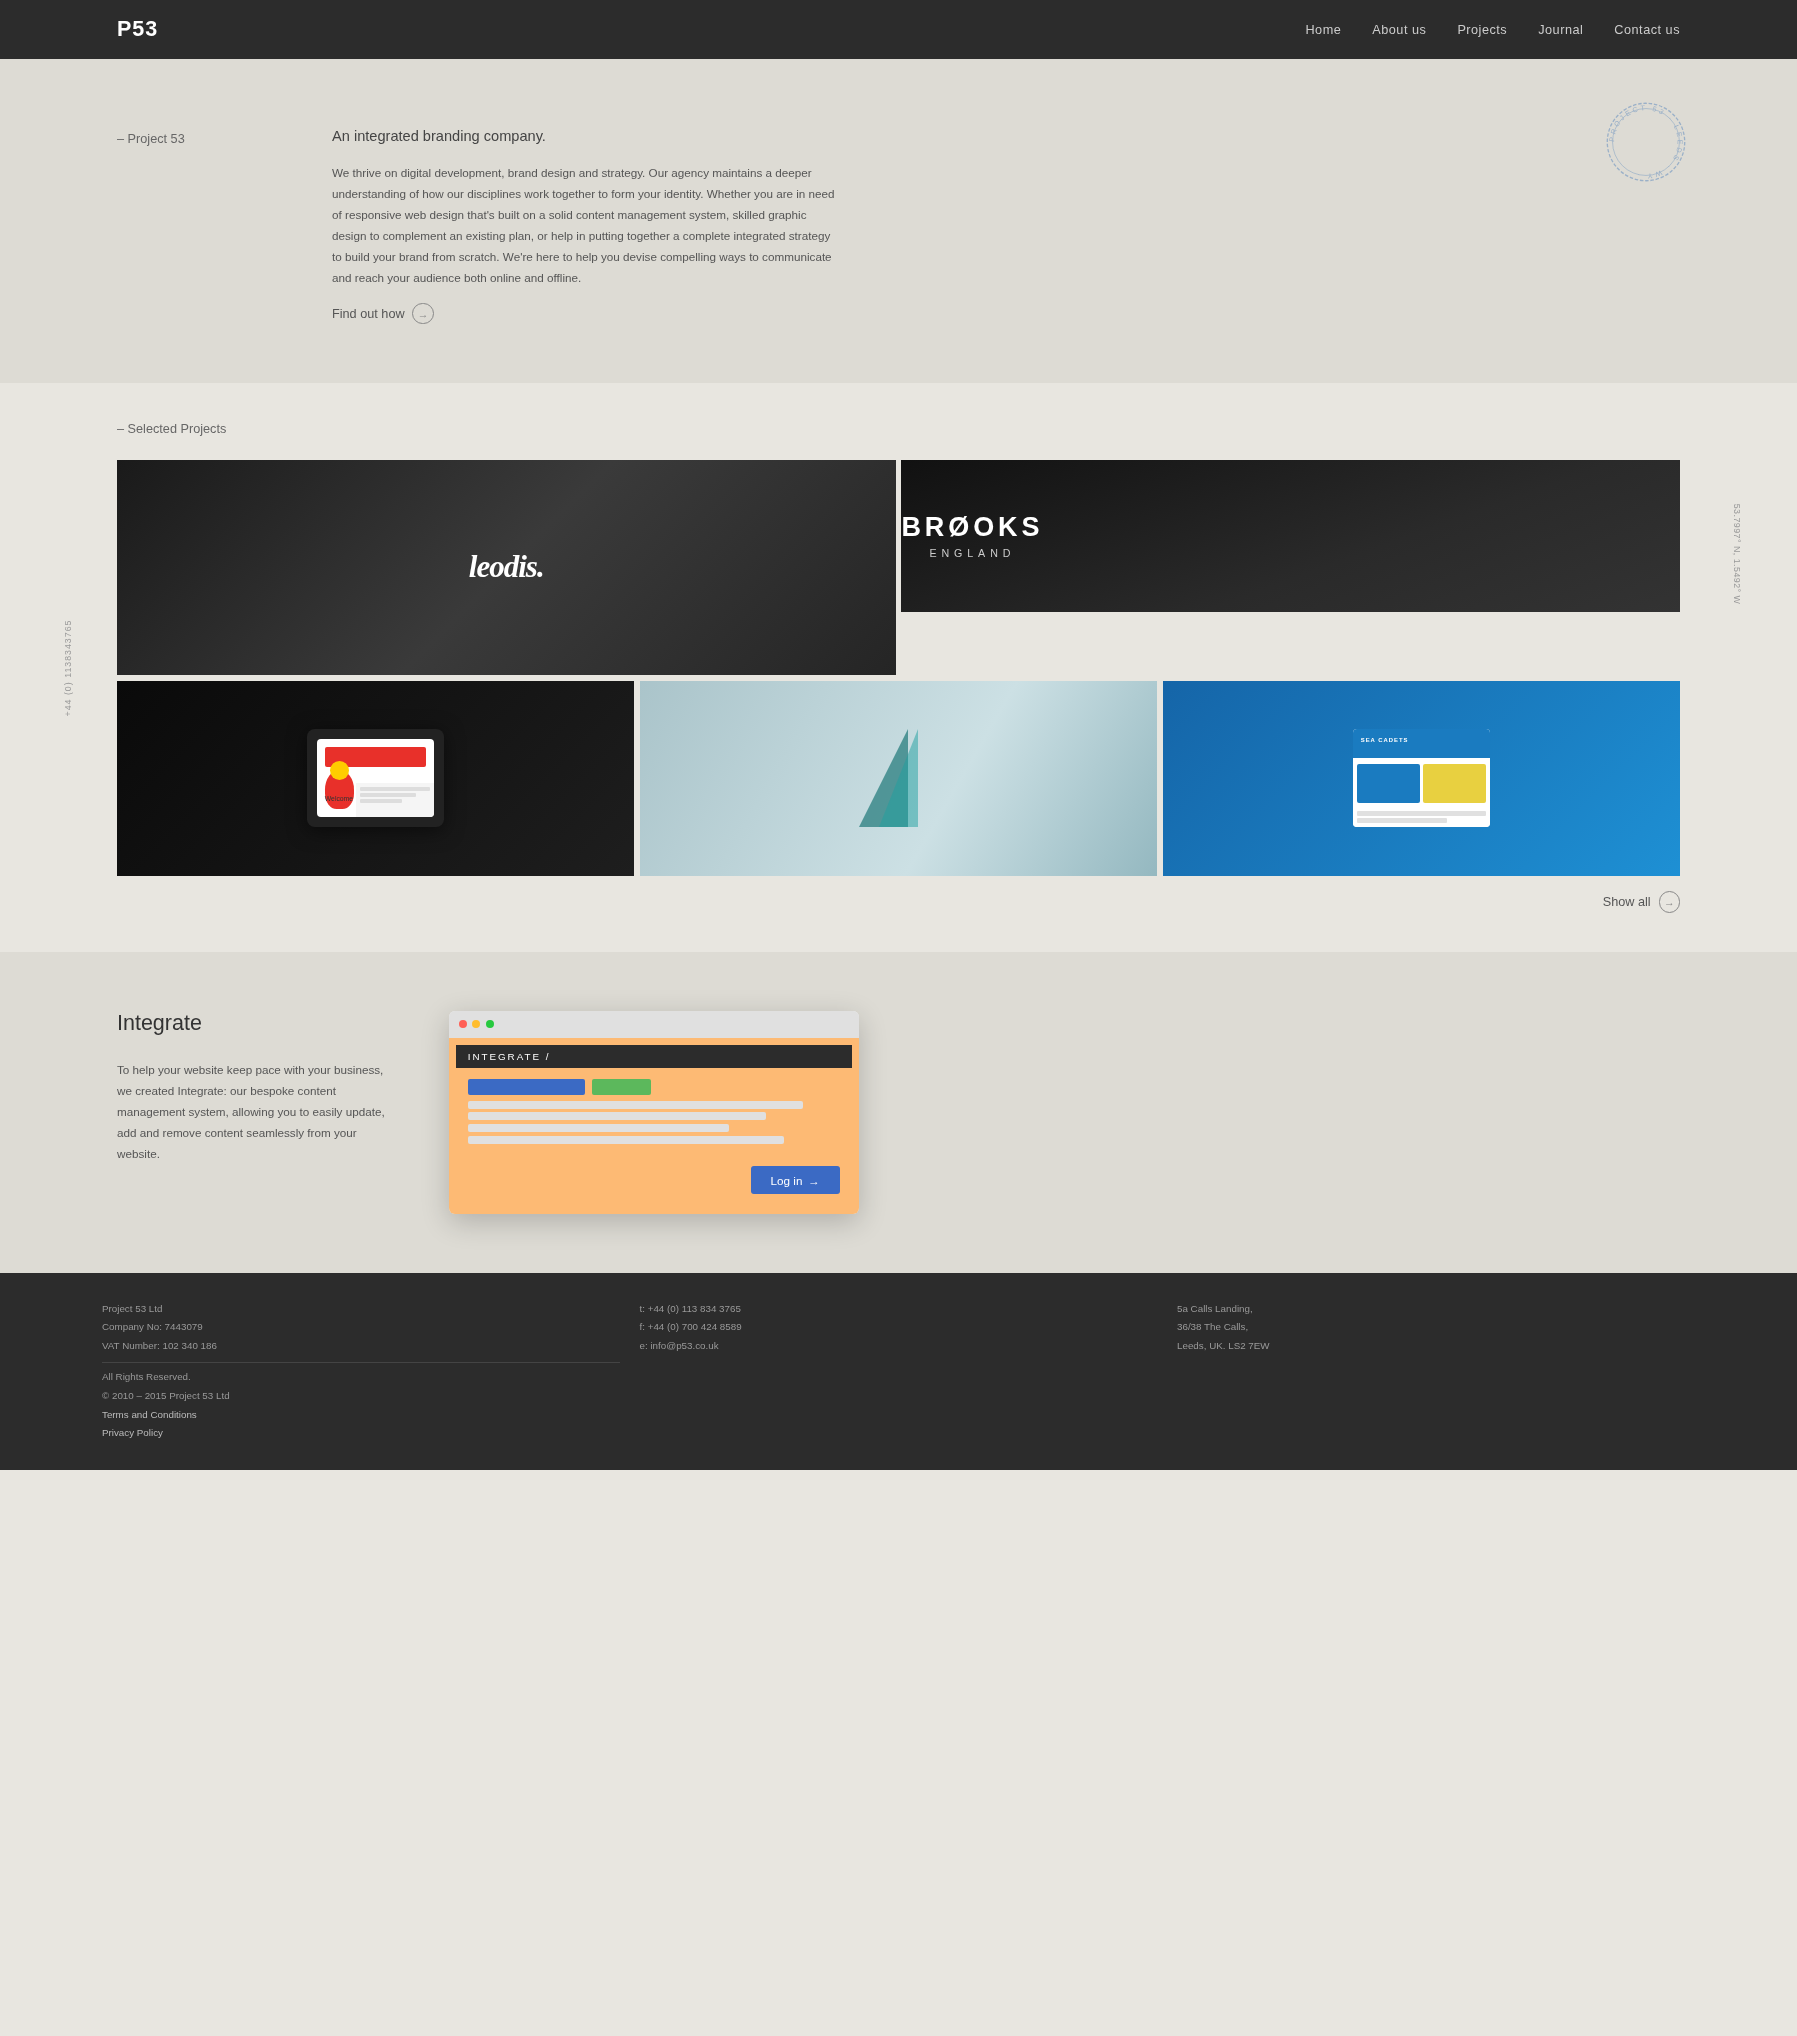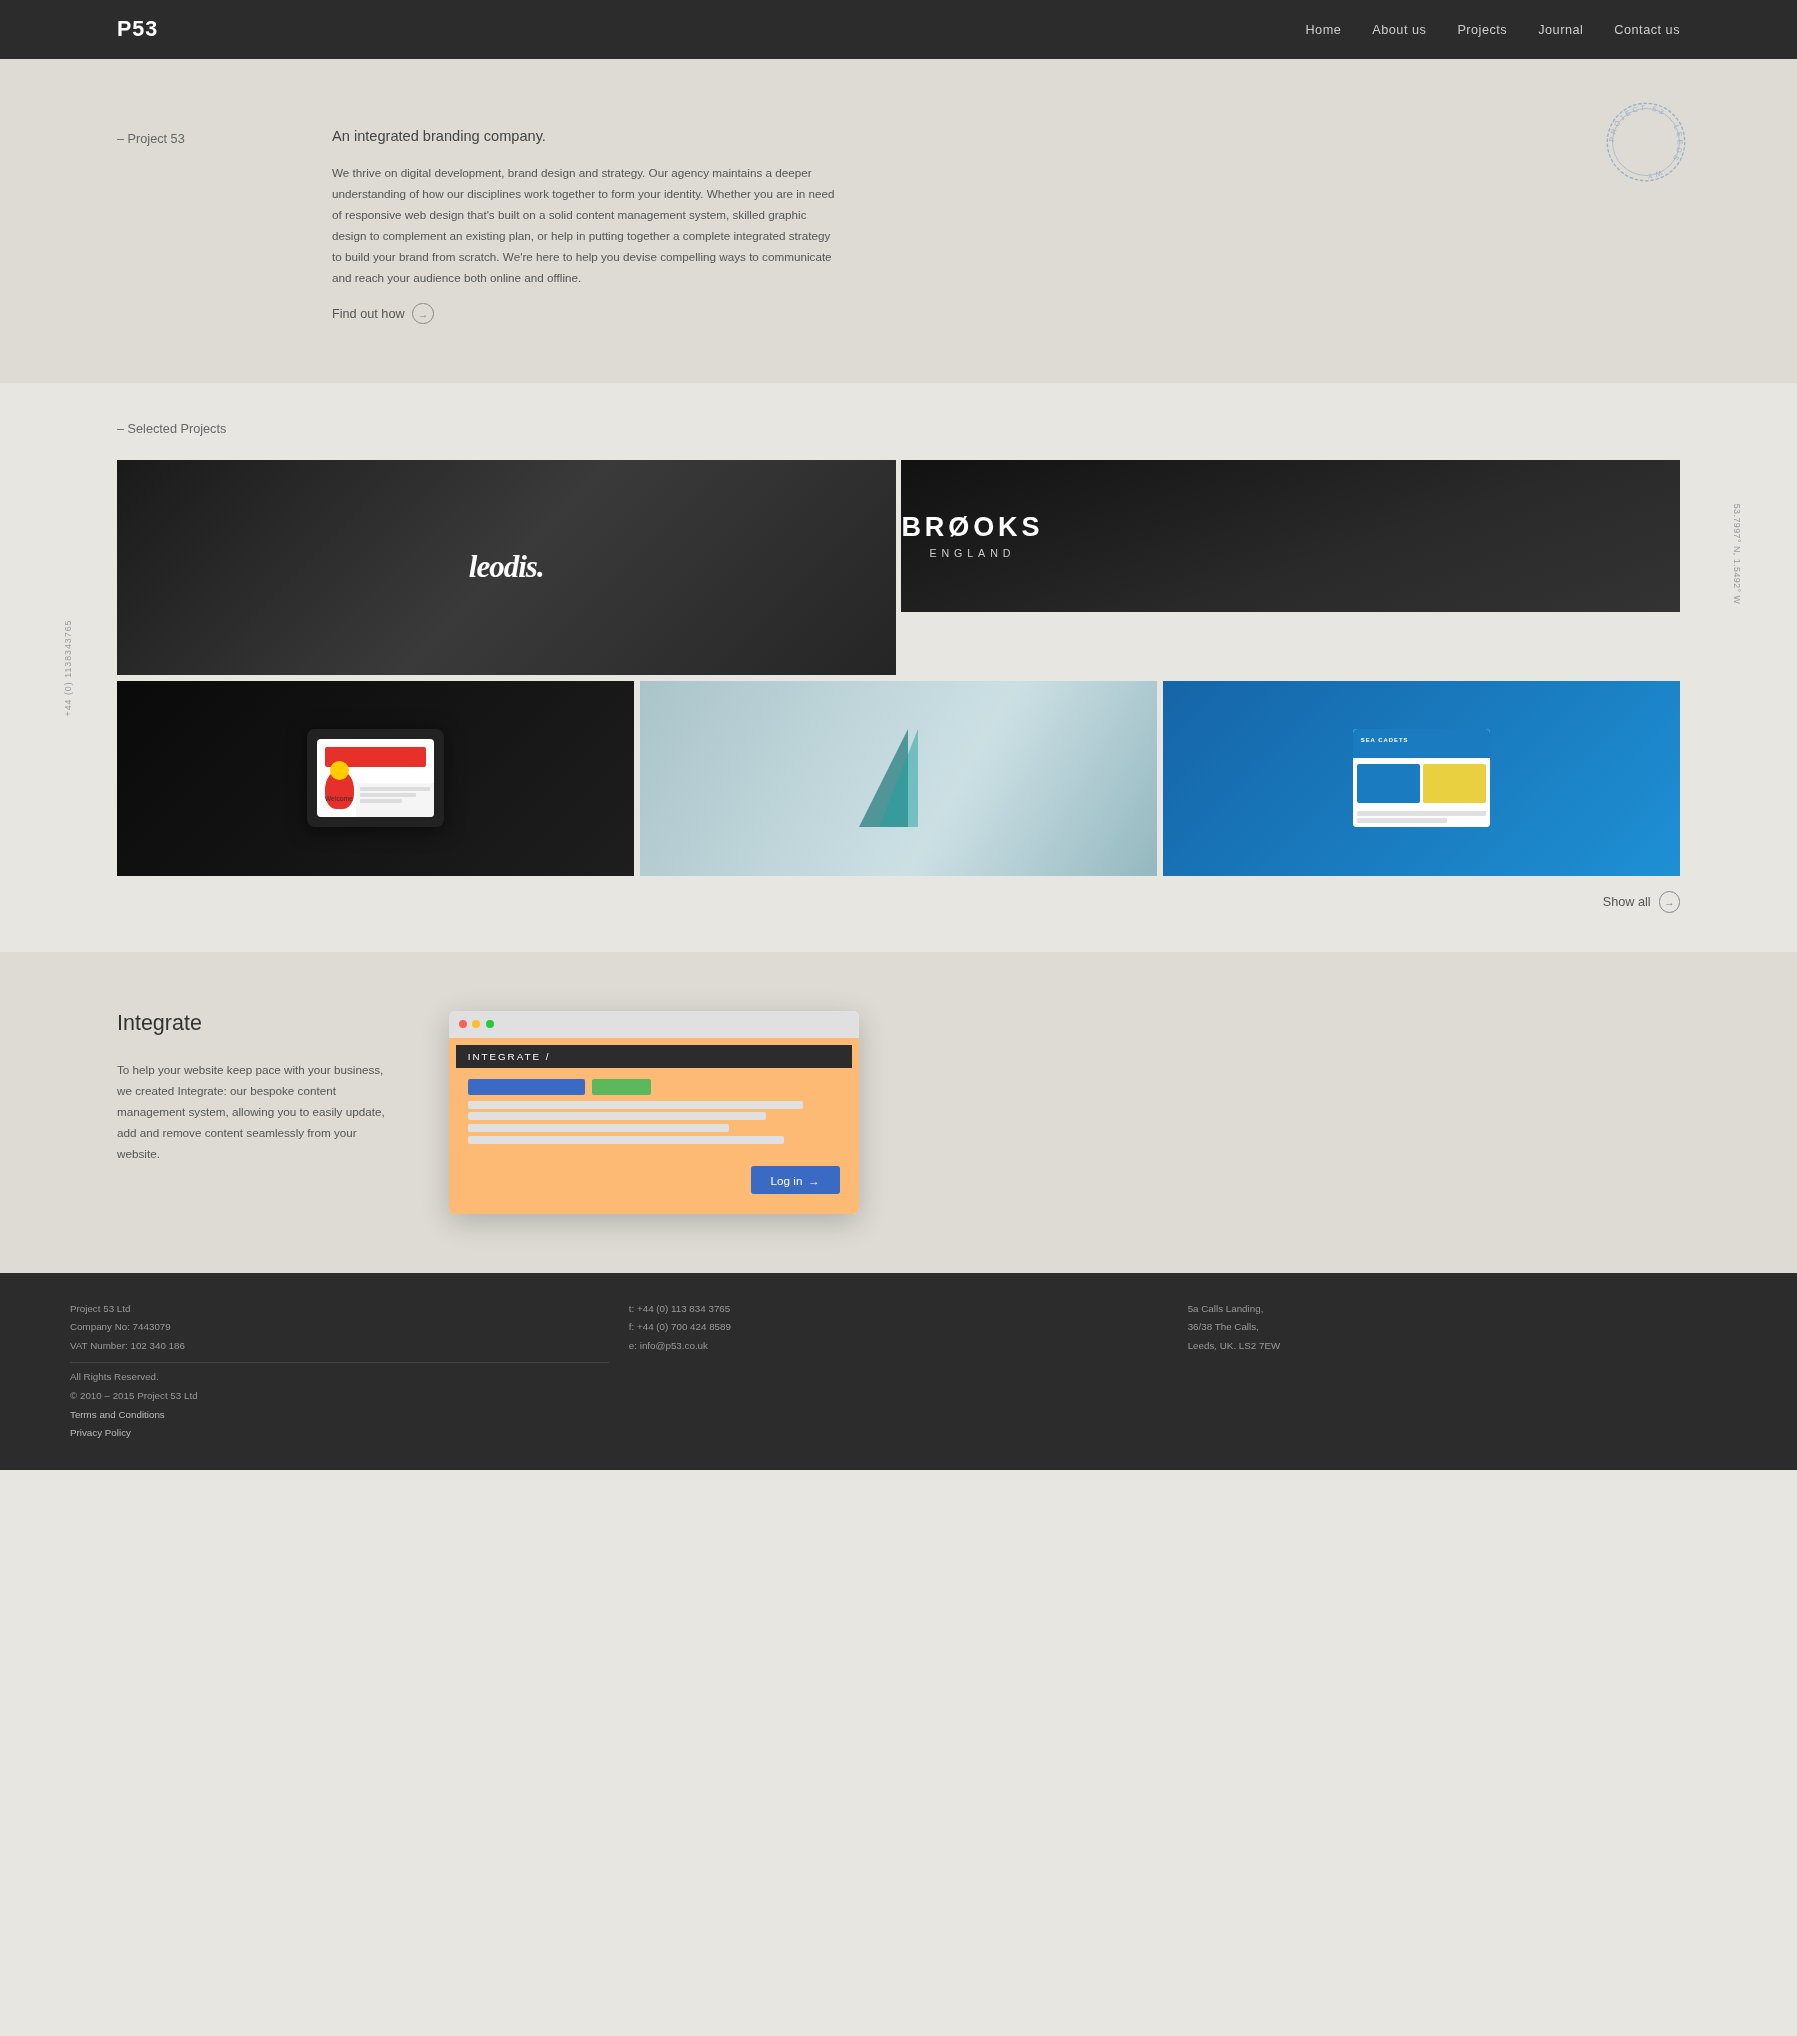--- a/index.html
+++ b/index.html
@@ -454,21 +454,21 @@
       border-radius: 2.9px;
       font-size: 11.7px;
       display: flex;
       align-items: center;
       gap: 5.9px;
     }
 
     
     .footer {
       background: #2c2c2c;
-      padding: 27px 70px;
+      padding: 27px 102px;
       display: grid;
       grid-template-columns: 1fr 1fr 1fr;
       gap: 19.5px;
       color: #999;
       font-size: 9.8px;
       line-height: 1.9;
     }
     .footer-col-left {}
     .footer-col-center { text-align: left; }
     .footer-col-right { text-align: left; }

